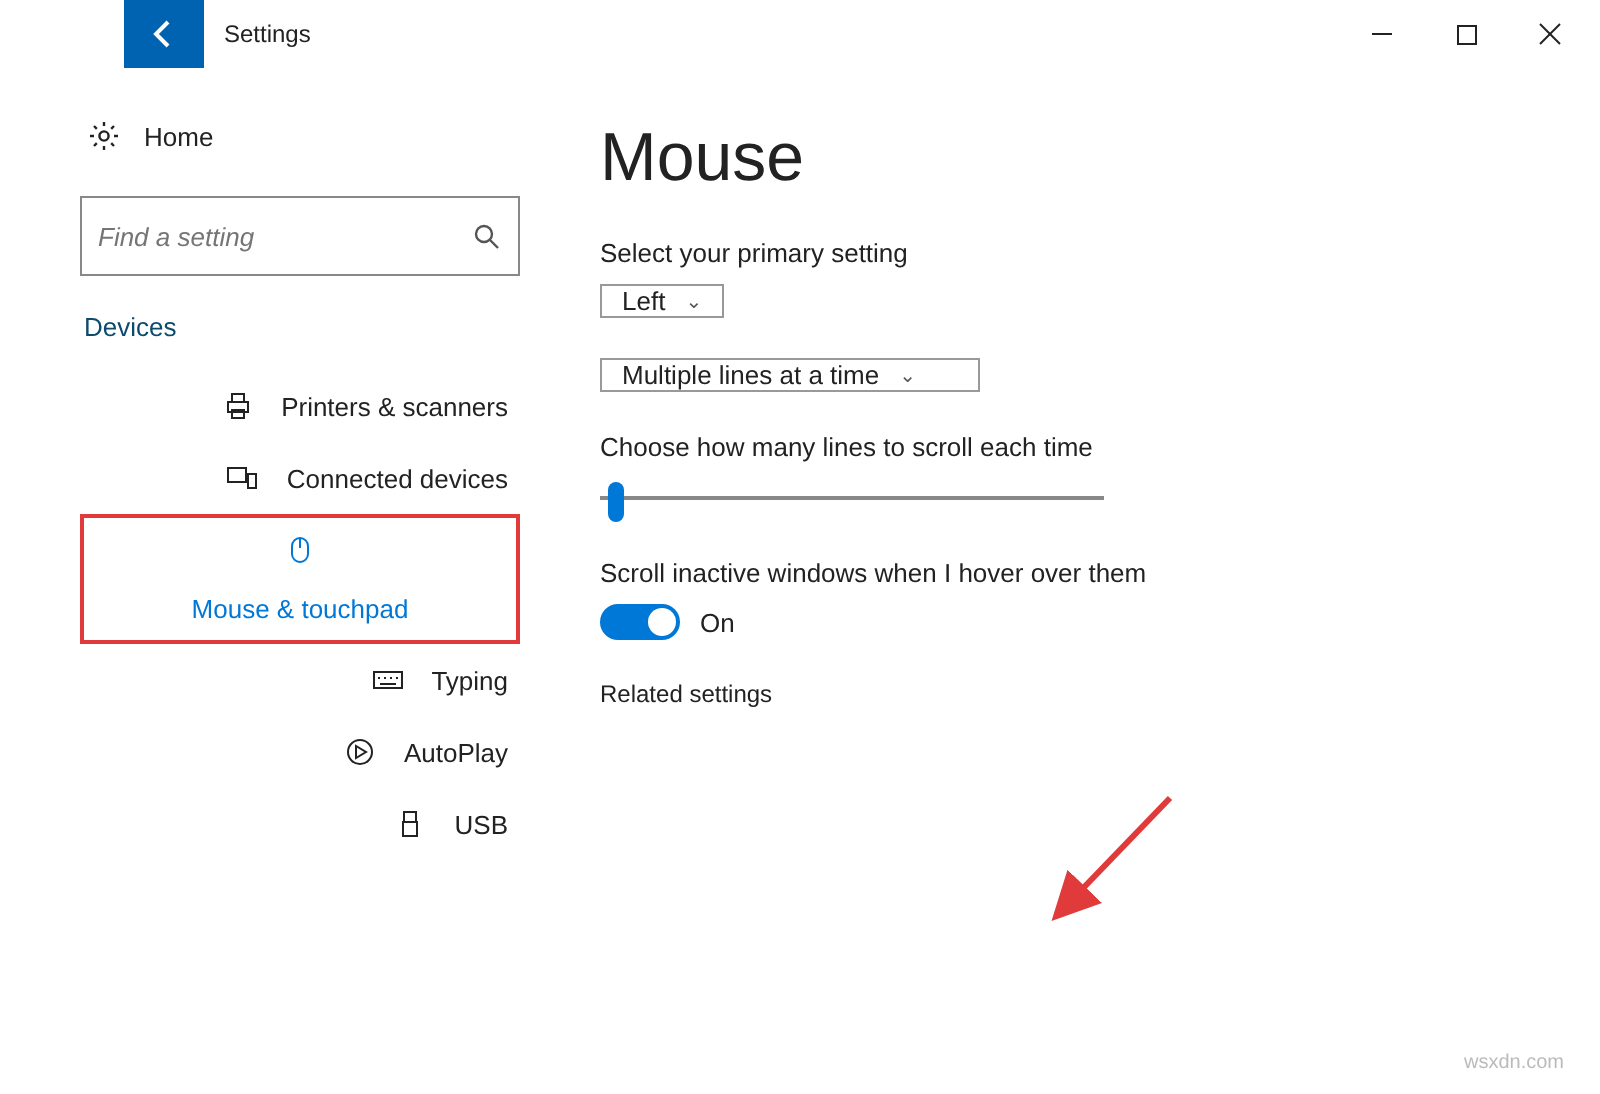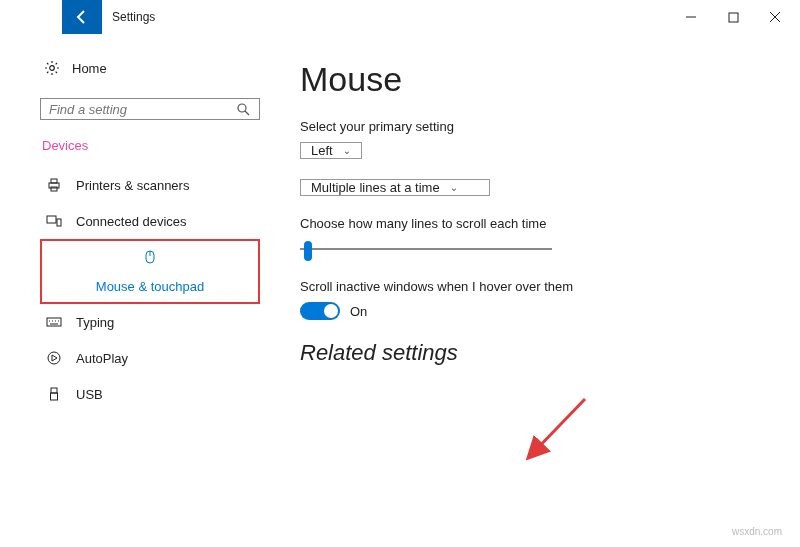--- a/index.html
+++ b/index.html
@@ -60,47 +60,48 @@
   }
   .home-row {
     display: flex;
     align-items: center;
     gap: 12px;
     padding: 6px 4px;
     margin-bottom: 16px;
   }
   .search-box {
     border: 1px solid #888;
-    height: 22px;
+    height: 40px;
     display: flex;
     align-items: center;
     padding: 0 8px;
     margin-bottom: 18px;
   }
   .search-box input {
     border: none;
     outline: none;
     flex: 1;
     font-size: 13px;
     font-style: italic;
     color: #666;
   }
   .group-label {
-    color: #ec4899;
+    color: #0c4a6e;
     font-size: 13px;
     margin-bottom: 14px;
     padding-left: 2px;
   }
   .nav-item {
     display: flex;
     align-items: center;
     gap: 14px;
     padding: 10px 6px;
     font-size: 13px;
     cursor: default;
+    justify-content: flex-end;
   }
   .nav-item.active {
     color: #0078d7;
     border: 2px solid #e03a3a;
     padding: 8px 4px;
     flex-direction: column;
   }
   .icon-slot {
     width: 16px;
     height: 16px;
@@ -173,25 +174,24 @@
     content: "";
     position: absolute;
     right: 2px;
     top: 2px;
     width: 14px;
     height: 14px;
     background: #fff;
     border-radius: 50%;
   }
   .section-title {
-    font-size: 22px;
+    font-size: 12px;
     font-weight: 400;
     margin-top: 18px;
     margin-bottom: 14px;
-    font-style: italic;
   }
   .link-box {
     border: 2px solid #e03a3a;
     display: inline-block;
     padding: 6px 8px;
   }
   .link-text {
     color: #0078d7;
     font-size: 13px;
   }

